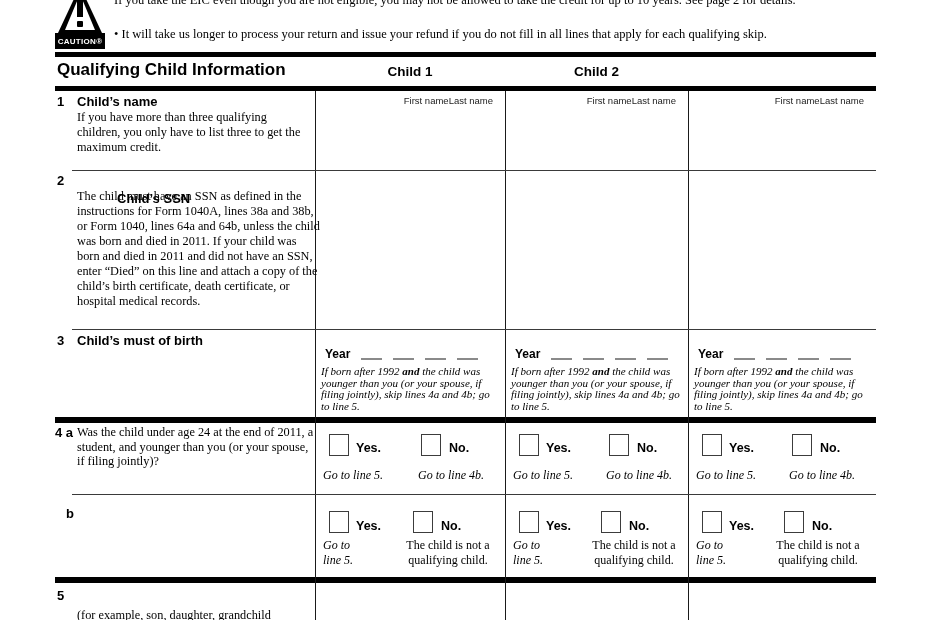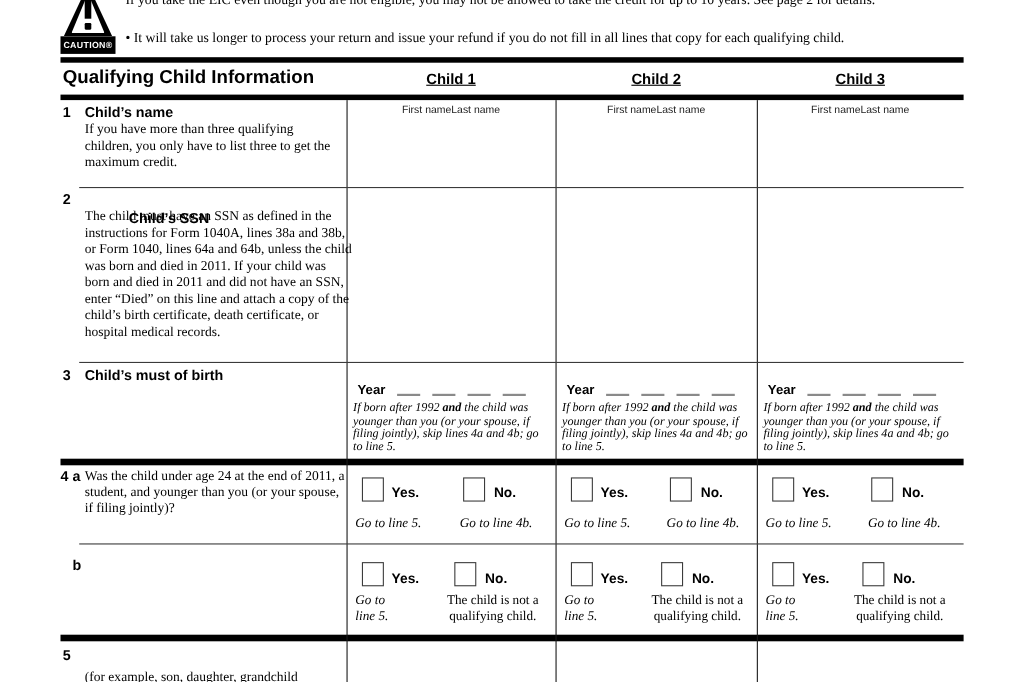--- a/index.html
+++ b/index.html
@@ -20,24 +20,24 @@
   .excl-bar{position:absolute;left:77px;top:0px;width:6px;height:17px;background:#000;}
   .excl-dot{position:absolute;left:77px;top:21px;width:6px;height:6px;background:#000;border-radius:1px;}
   .caution-box{position:absolute;left:55px;top:33px;width:50px;height:16px;background:#000;color:#fff;
                display:flex;align-items:center;justify-content:center;
                font-family:"Liberation Sans",sans-serif;font-weight:bold;font-size:8px;letter-spacing:.3px;}
   .warnline{position:absolute;left:114px;top:-7px;font-size:12.5px;white-space:nowrap;}
   .bulletline{position:absolute;left:114px;top:27px;font-size:12.5px;white-space:nowrap;}
   .page-title{position:absolute;left:57px;top:60px;font-family:"Liberation Sans",sans-serif;
               font-weight:bold;font-size:17px;}
   .colhdr{position:absolute;top:64px;text-align:center;font-family:"Liberation Sans",sans-serif;
-          font-weight:bold;font-size:13.5px;text-decoration:underline;}
+          font-weight:bold;font-size:13.5px;}
   .rownum,.rowtitle{position:absolute;font-family:"Liberation Sans",sans-serif;font-weight:bold;font-size:13px;}
   .desc{position:absolute;font-size:12.3px;line-height:15px;}
-  .namehdr{position:absolute;top:95px;display:flex;justify-content:center;box-sizing:border-box;
+  .namehdr{position:absolute;top:95px;display:flex;justify-content:flex-end;box-sizing:border-box;
            padding:0 12px;font-family:"Liberation Sans",sans-serif;font-size:9.5px;color:#222;}
   .writein{position:absolute;}
   .yearrow{position:absolute;top:346px;display:flex;align-items:flex-end;}
   .yearlbl{font-family:"Liberation Sans",sans-serif;font-weight:bold;font-size:12px;line-height:12px;}
   .blankline{display:inline-block;width:21px;height:12px;border-bottom:2px solid #8a8a8a;margin-left:11px;}
   .birthnote{position:absolute;top:366px;font-style:italic;font-size:11px;line-height:11.5px;}
   .checkbox{position:absolute;width:20px;height:22px;border:1px solid #3c3c3c;background:#fff;box-sizing:border-box;}
   .ynlabel{position:absolute;font-family:Liberation Sans, sans-serif;font-weight:bold;font-size:12.5px;}
   .gonote{position:absolute;font-style:italic;font-size:12px;line-height:15px;}
   .plainnote{position:absolute;font-size:12px;line-height:15px;text-align:center;}
@@ -49,27 +49,26 @@
 
   <div>
     <div class="tri-outer"></div>
     <div class="tri-inner"></div>
     <div class="excl-bar"></div>
     <div class="excl-dot"></div>
     <div class="caution-box">CAUTION®</div>
   </div>
 
   <div class="warnline">If you take the EIC even though you are not eligible, you may not be allowed to take the credit for up to 10 years. See page 2 for details.</div>
-  <div class="bulletline">• It will take us longer to process your return and issue your refund if you do not fill in all lines that copy for each qualifying child.</div>
+  <div class="bulletline">• It will take us longer to process your return and issue your refund if you do not fill in all lines that apply for each qualifying skip.</div>
 
   <div class="bar" style="top:52px;"></div>
   <div class="page-title">Qualifying Child Information</div>
   <div class="colhdr" style="left:315px;width:190px;">Child 1</div>
   <div class="colhdr" style="left:505px;width:183px;">Child 2</div>
-  <div class="colhdr" style="left:688px;width:188px;">Child 3</div>
   <div class="bar" style="top:86px;"></div>
   <div class="bar" style="top:417px;height:6px;"></div>
   <div class="bar" style="top:577px;height:6px;"></div>
   <div class="vline" style="left:315px;"></div>
   <div class="vline" style="left:505px;"></div>
   <div class="vline" style="left:688px;"></div>
   <div class="hline" style="top:170px;"></div>
   <div class="hline" style="top:329px;"></div>
   <div class="hline" style="top:494px;"></div>
 

